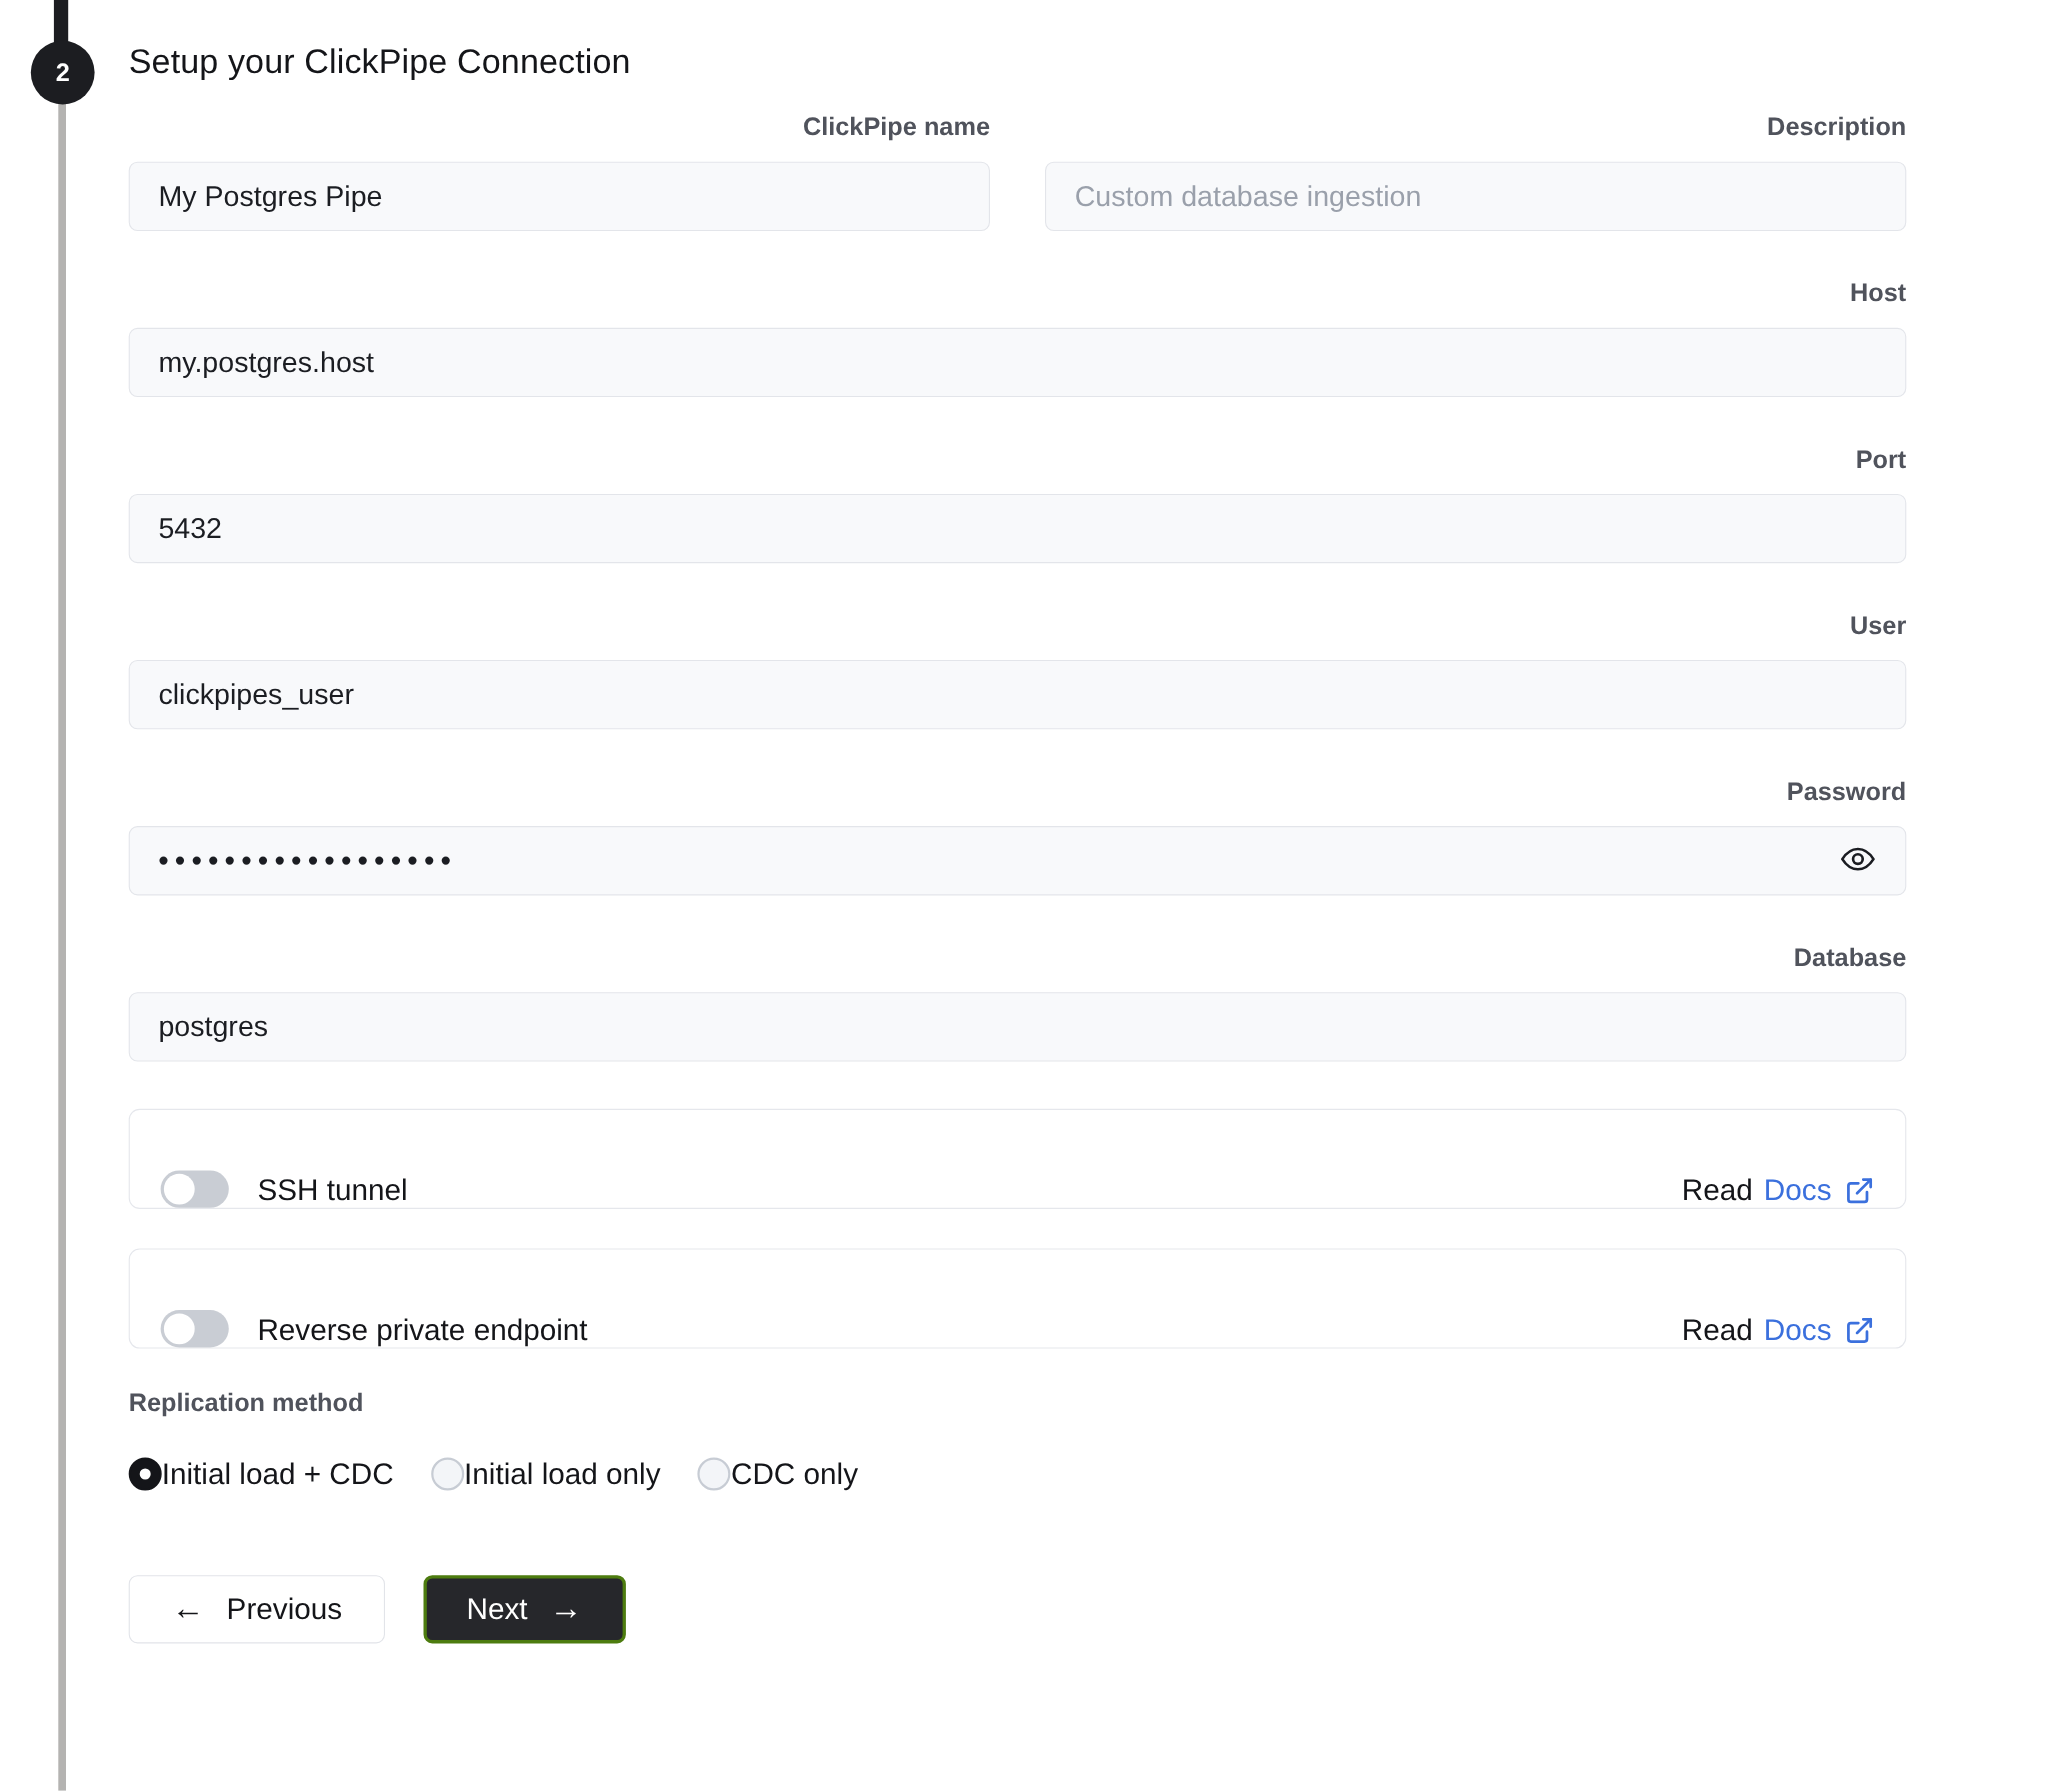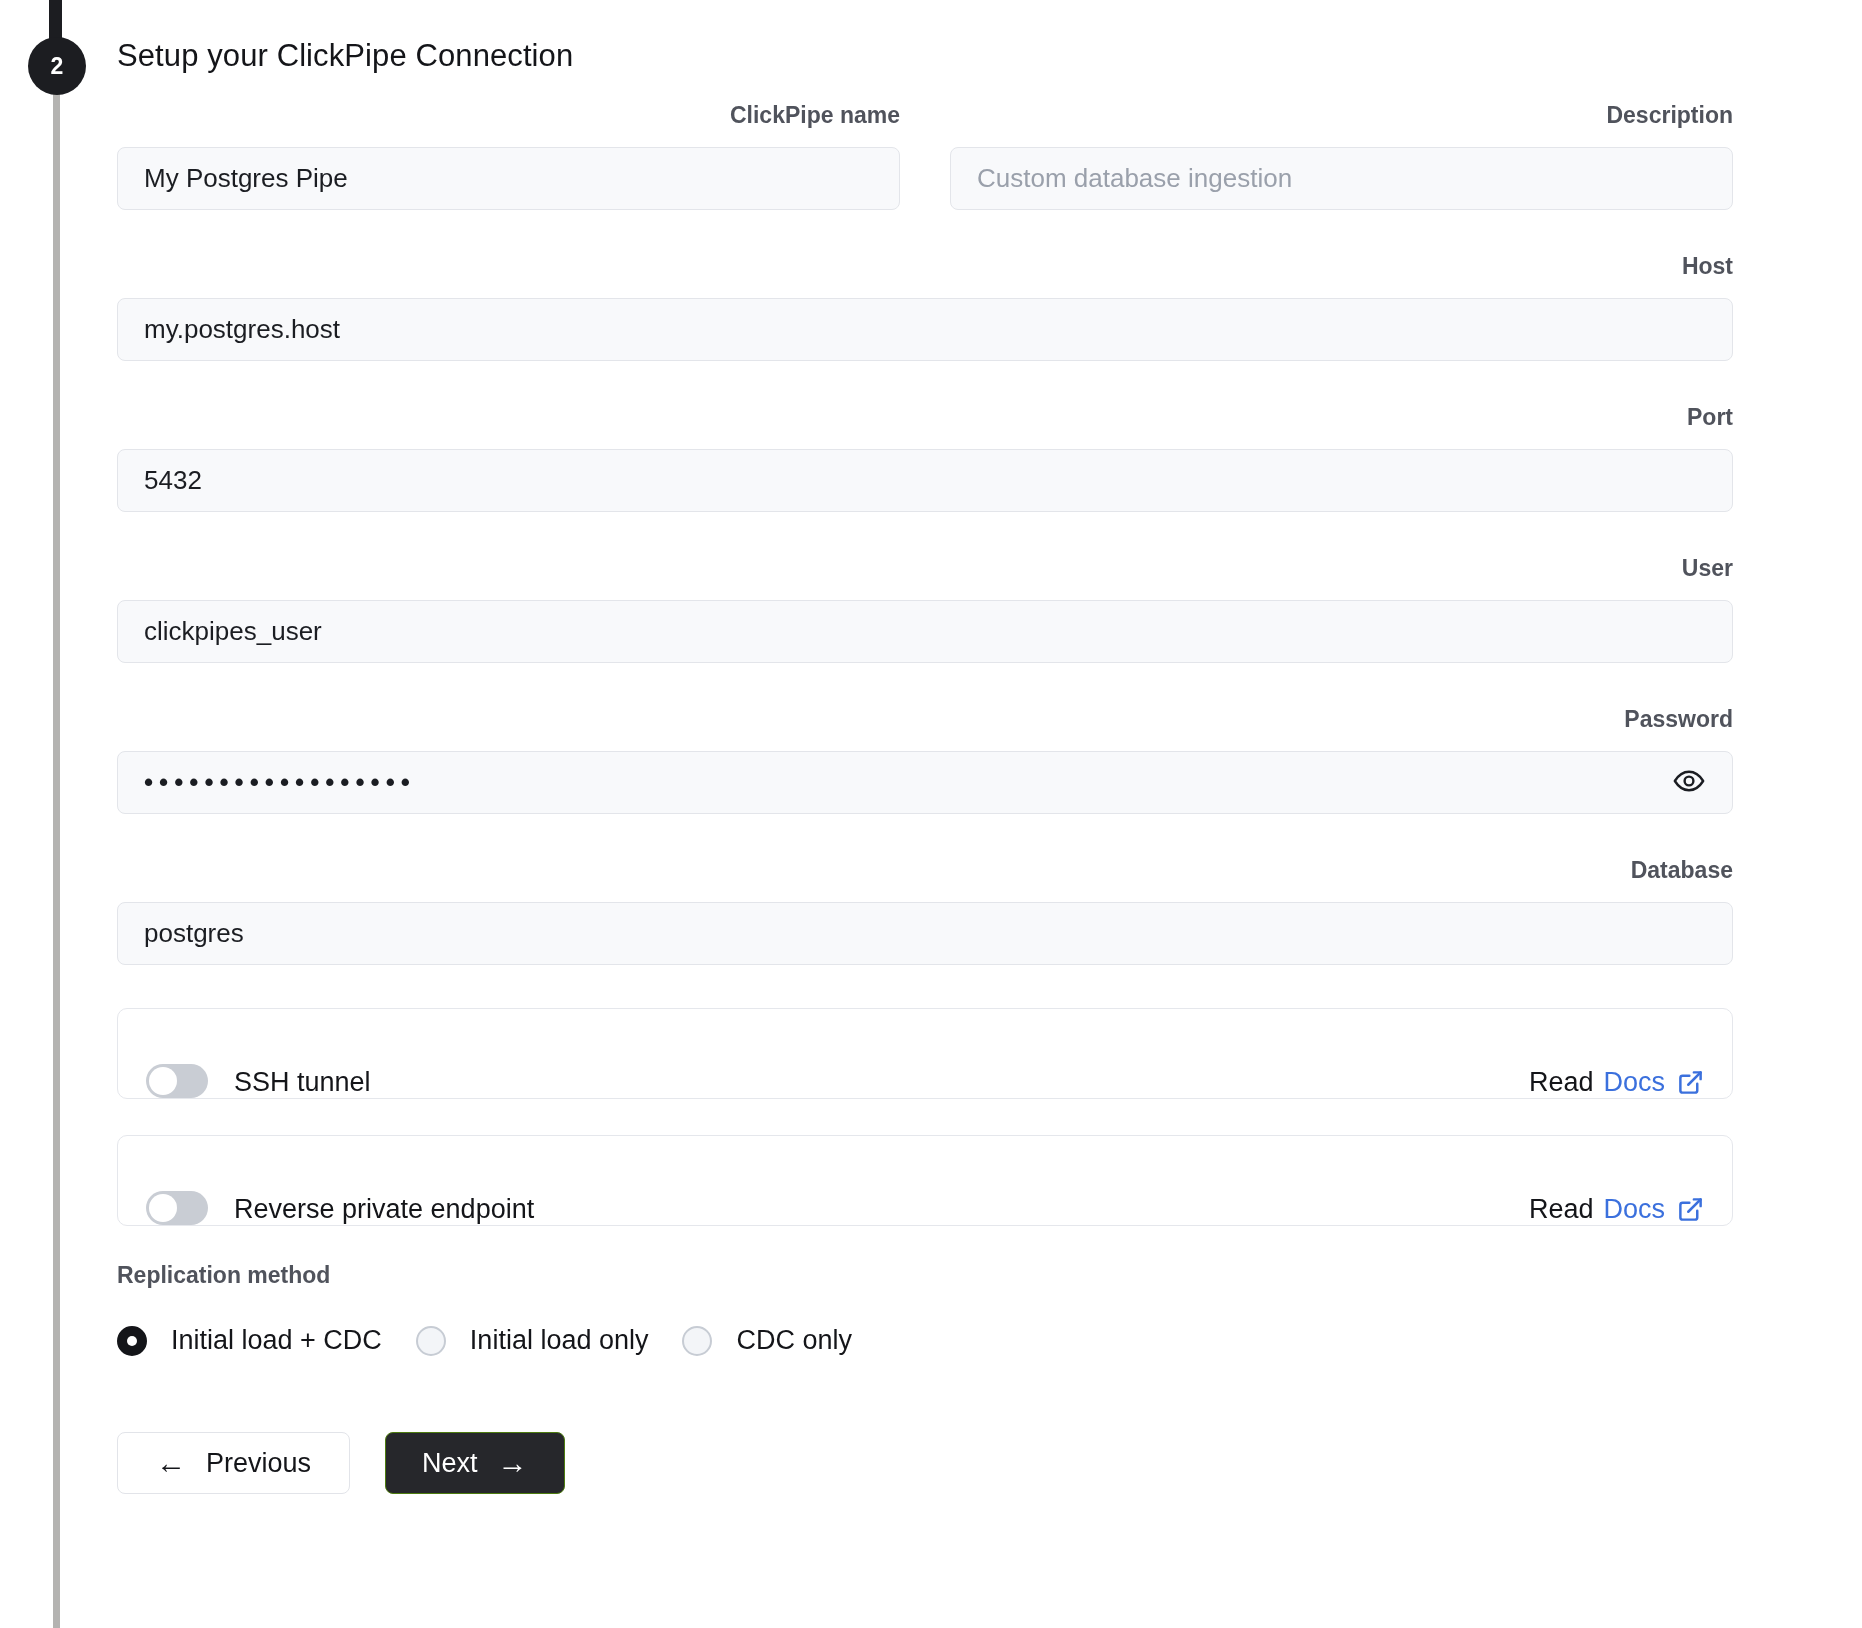--- a/index.html
+++ b/index.html
@@ -112,21 +112,21 @@
   .docs-area a { color: #3b70dd; text-decoration: none; }
   .docs-area svg { margin-left: 2px; display: block; }
 
   
   .replication-label {
     font-size: 23px; font-weight: 600; color: #50535c;
     margin-bottom: 36px;
   }
   .radio-row { display: flex; align-items: center; gap: 34px; }
   .radio-option {
-    display: flex; align-items: flex-end; gap: 24px; cursor: pointer;
+    display: flex; align-items: flex-start; gap: 0; cursor: pointer;
   }
   .radio-circle {
     width: 30px; height: 30px; border-radius: 50%;
     background: #f3f5f8; border: 2px solid #c7ccd4;
     position: relative; flex: 0 0 auto;
   }
   .radio-option.selected .radio-circle {
     background: #141519; border-color: #141519;
   }
   .radio-option.selected .radio-circle::after {
@@ -143,21 +143,21 @@
     display: inline-flex; align-items: center; gap: 20px;
     font-family: "Liberation Sans", sans-serif;
     font-size: 27px; cursor: pointer;
   }
   .btn .arrow { font-size: 30px; line-height: 1; }
   .btn-secondary {
     background: #fff; border: 1px solid #e2e4e9; color: #141519;
     padding: 0 38px;
   }
   .btn-primary {
-    background: #26272b; border: 1px solid #4d7c0f; color: #ffffff;
+    background: #26272b; border: 3px solid #4d7c0f; color: #ffffff;
     padding: 0 36px;
   }
 </style>
 </head>
 <body>
 
 <div class="timeline-top"></div>
 <div class="step-circle">
   <span>2</span>
 </div>

